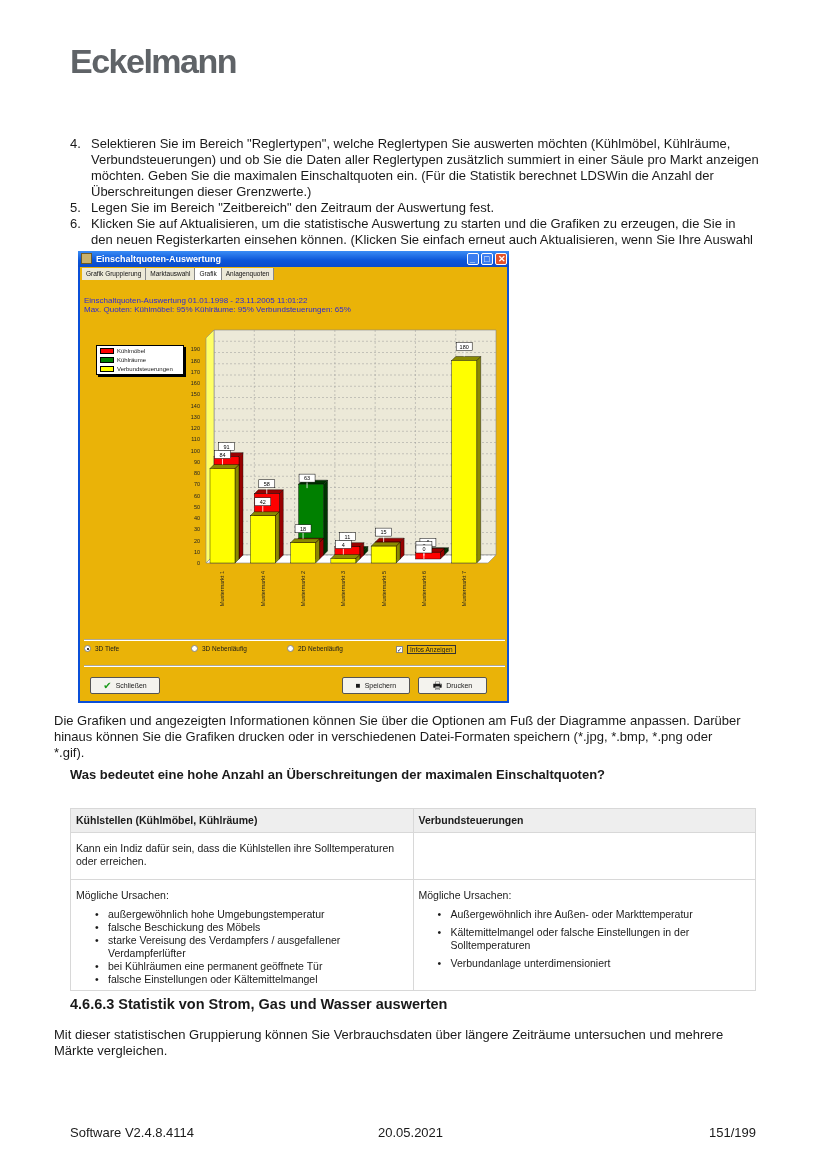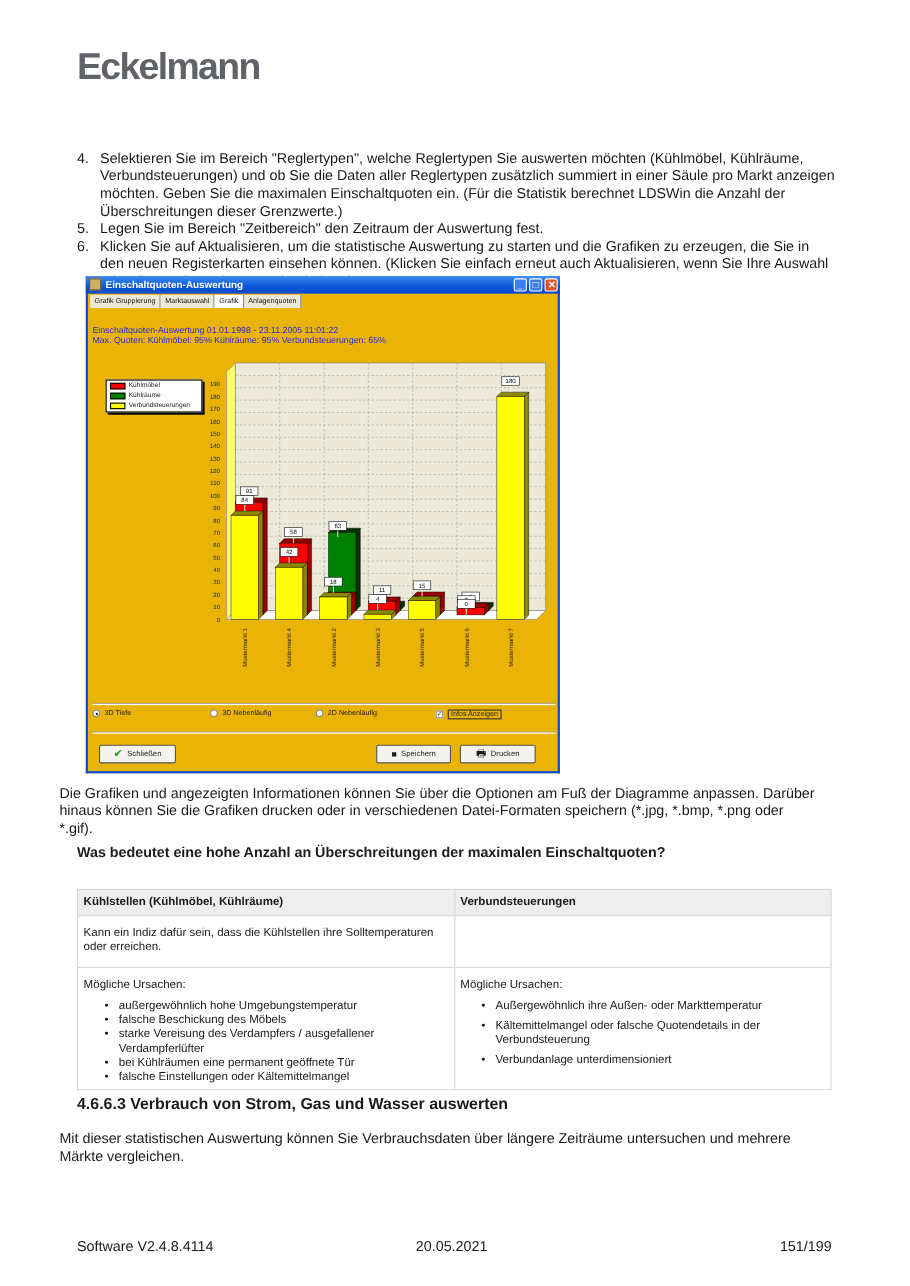--- a/index.html
+++ b/index.html
@@ -290,26 +290,26 @@
             <li>falsche Beschickung des Möbels</li>
             <li>starke Vereisung des Verdampfers / ausgefallener Verdampferlüfter</li>
             <li>bei Kühlräumen eine permanent geöffnete Tür</li>
             <li>falsche Einstellungen oder Kältemittelmangel</li>
           </ul>
     </td>
     <td style="padding-top:9px">
       <div>Mögliche Ursachen:</div>
       <ul id="rightcauses" class="ul-right">
             <li>Außergewöhnlich ihre Außen- oder Markttemperatur</li>
-            <li>Kältemittelmangel oder falsche Quotendetails in der Verbundsteuerung</li>
+            <li>Kältemittelmangel oder falsche Einstellungen in der Solltemperaturen</li>
             <li>Verbundanlage unterdimensioniert</li>
           </ul>
     </td>
   </tr>
 </tbody>
   </table>
 
-<p class="h2">4.6.6.3  Verbrauch von Strom, Gas und Wasser auswerten</p>
-<p class="para" style="top:1027px">Mit dieser statistischen Auswertung können Sie Verbrauchsdaten über längere Zeiträume untersuchen und mehrere Märkte vergleichen.</p>
+<p class="h2">4.6.6.3  Statistik von Strom, Gas und Wasser auswerten</p>
+<p class="para" style="top:1027px">Mit dieser statistischen Gruppierung können Sie Verbrauchsdaten über längere Zeiträume untersuchen und mehrere Märkte vergleichen.</p>
 
 <div class="footer" style="left:70px">Software V2.4.8.4114</div>
 <div class="footer" style="left:378px">20.05.2021</div>
 <div class="footer" style="right:71px">151/199</div>
 
 </body></html>

